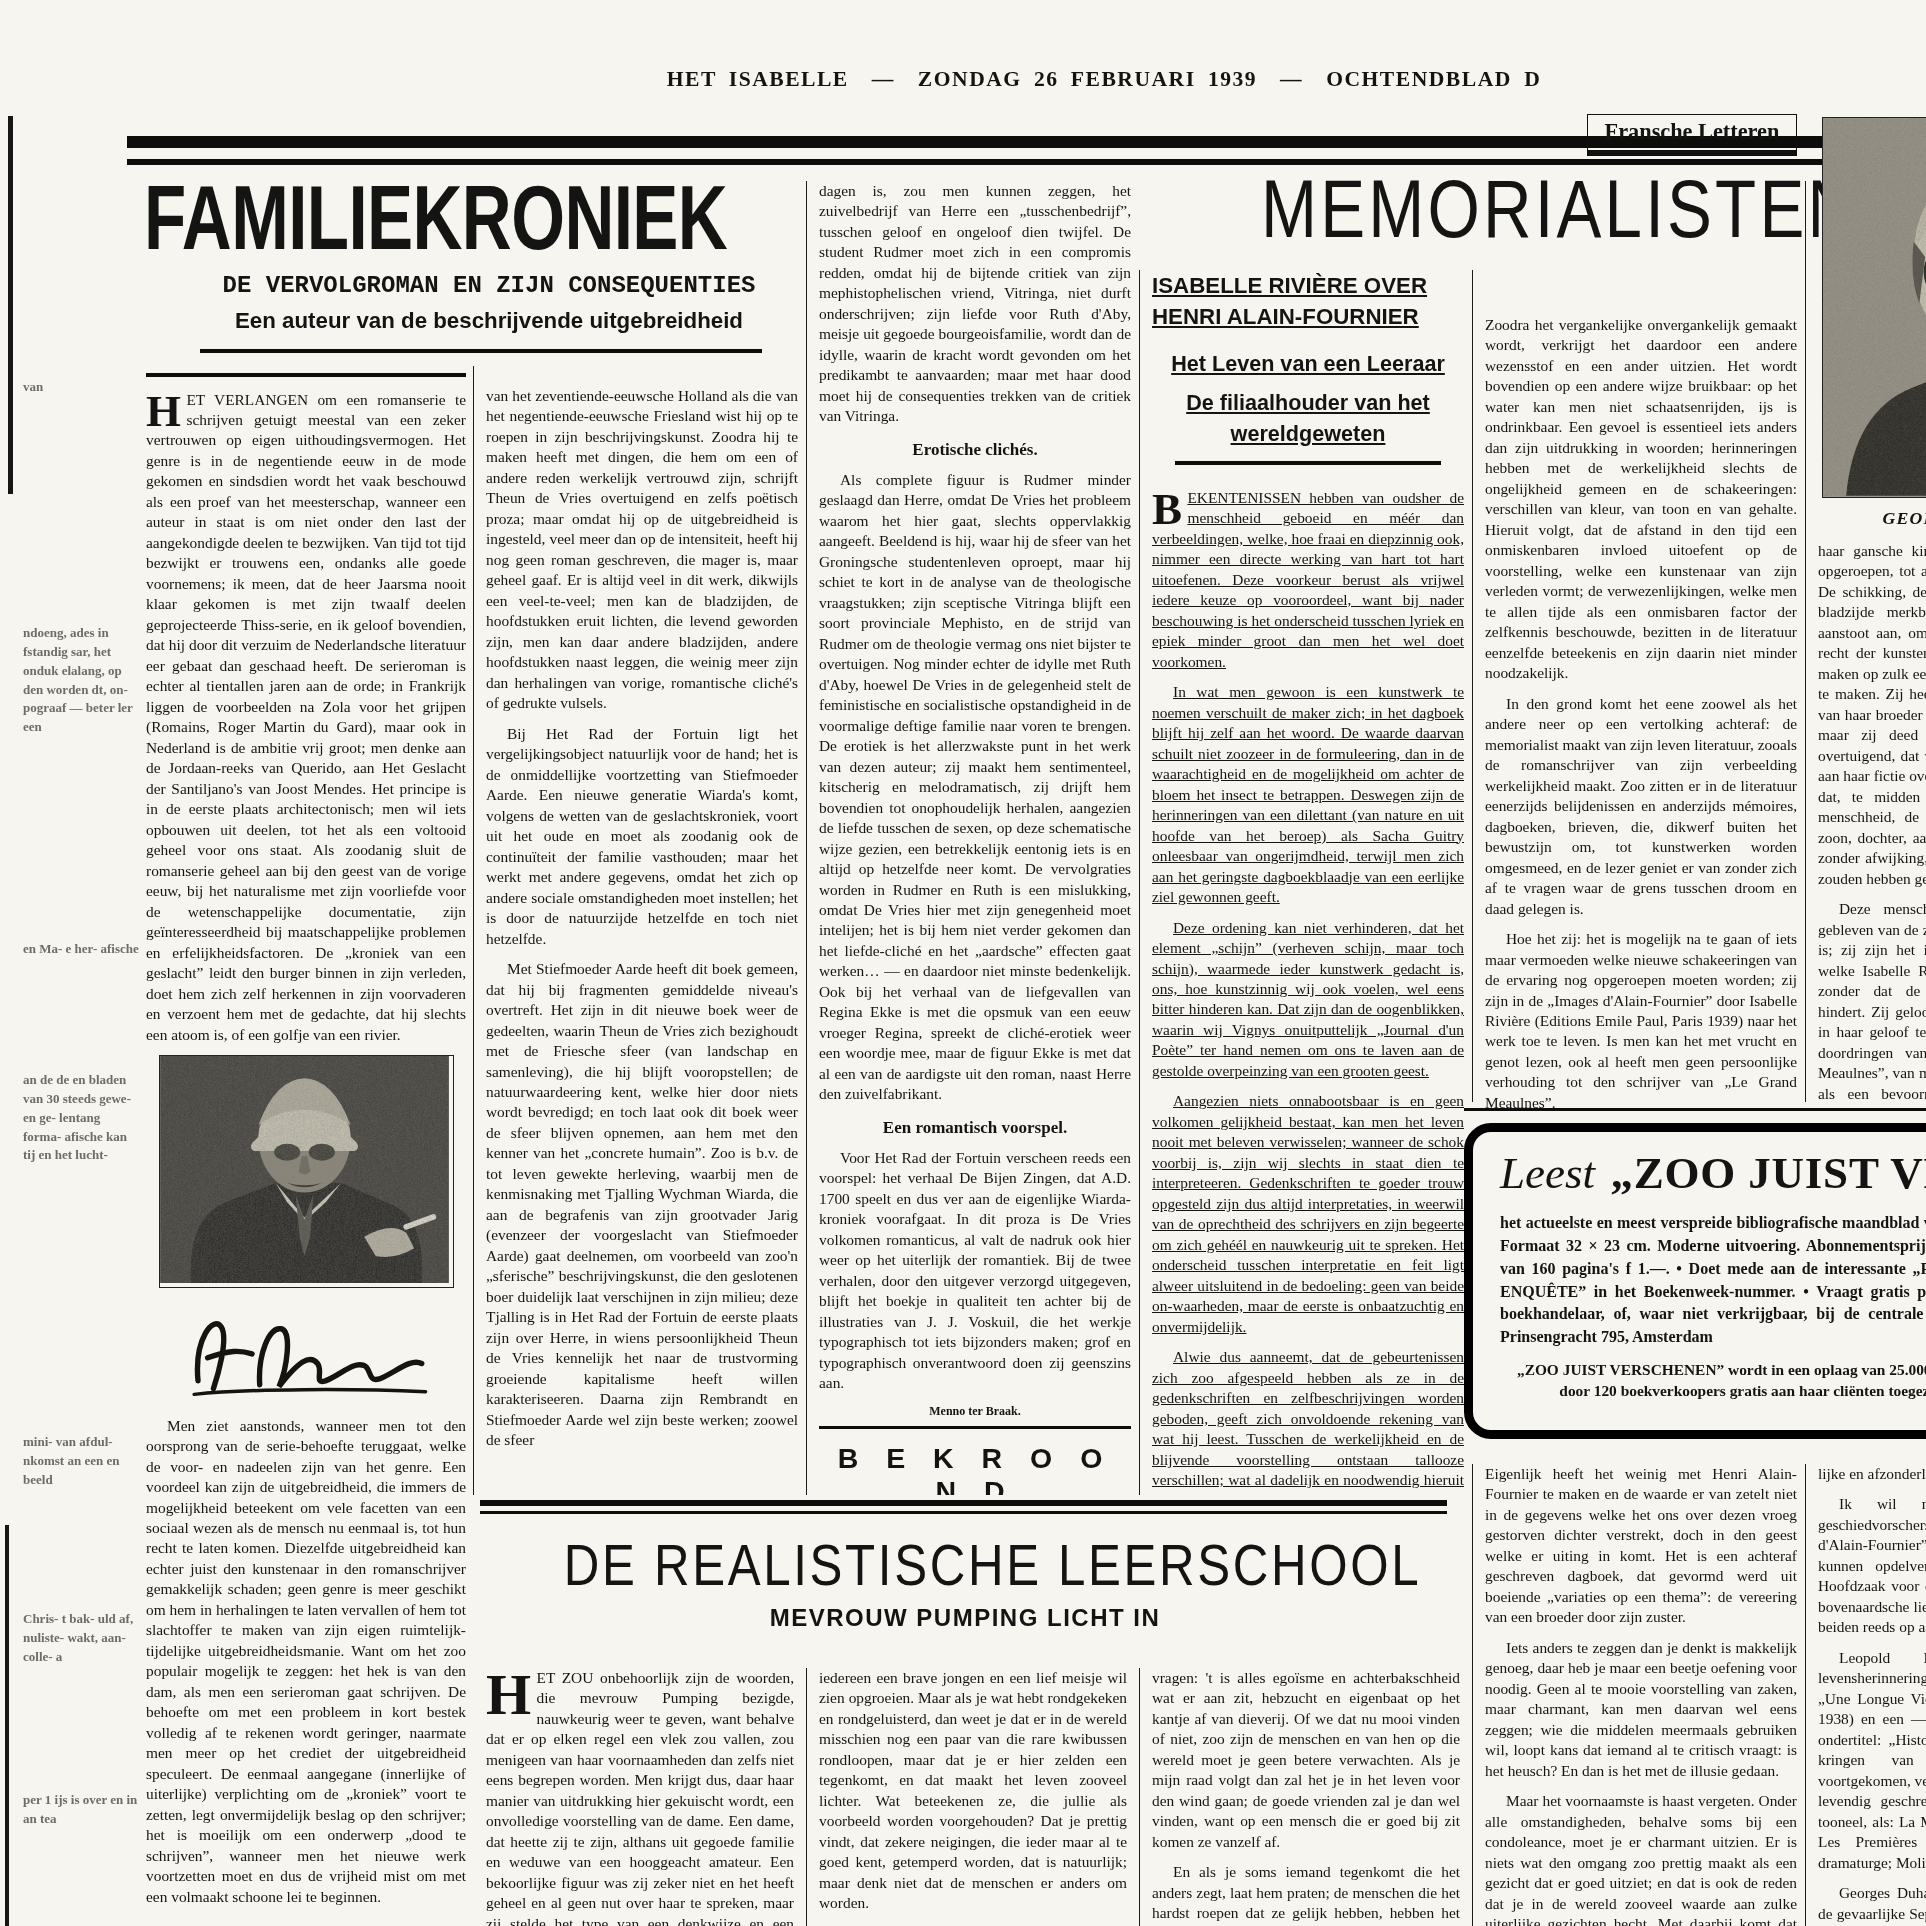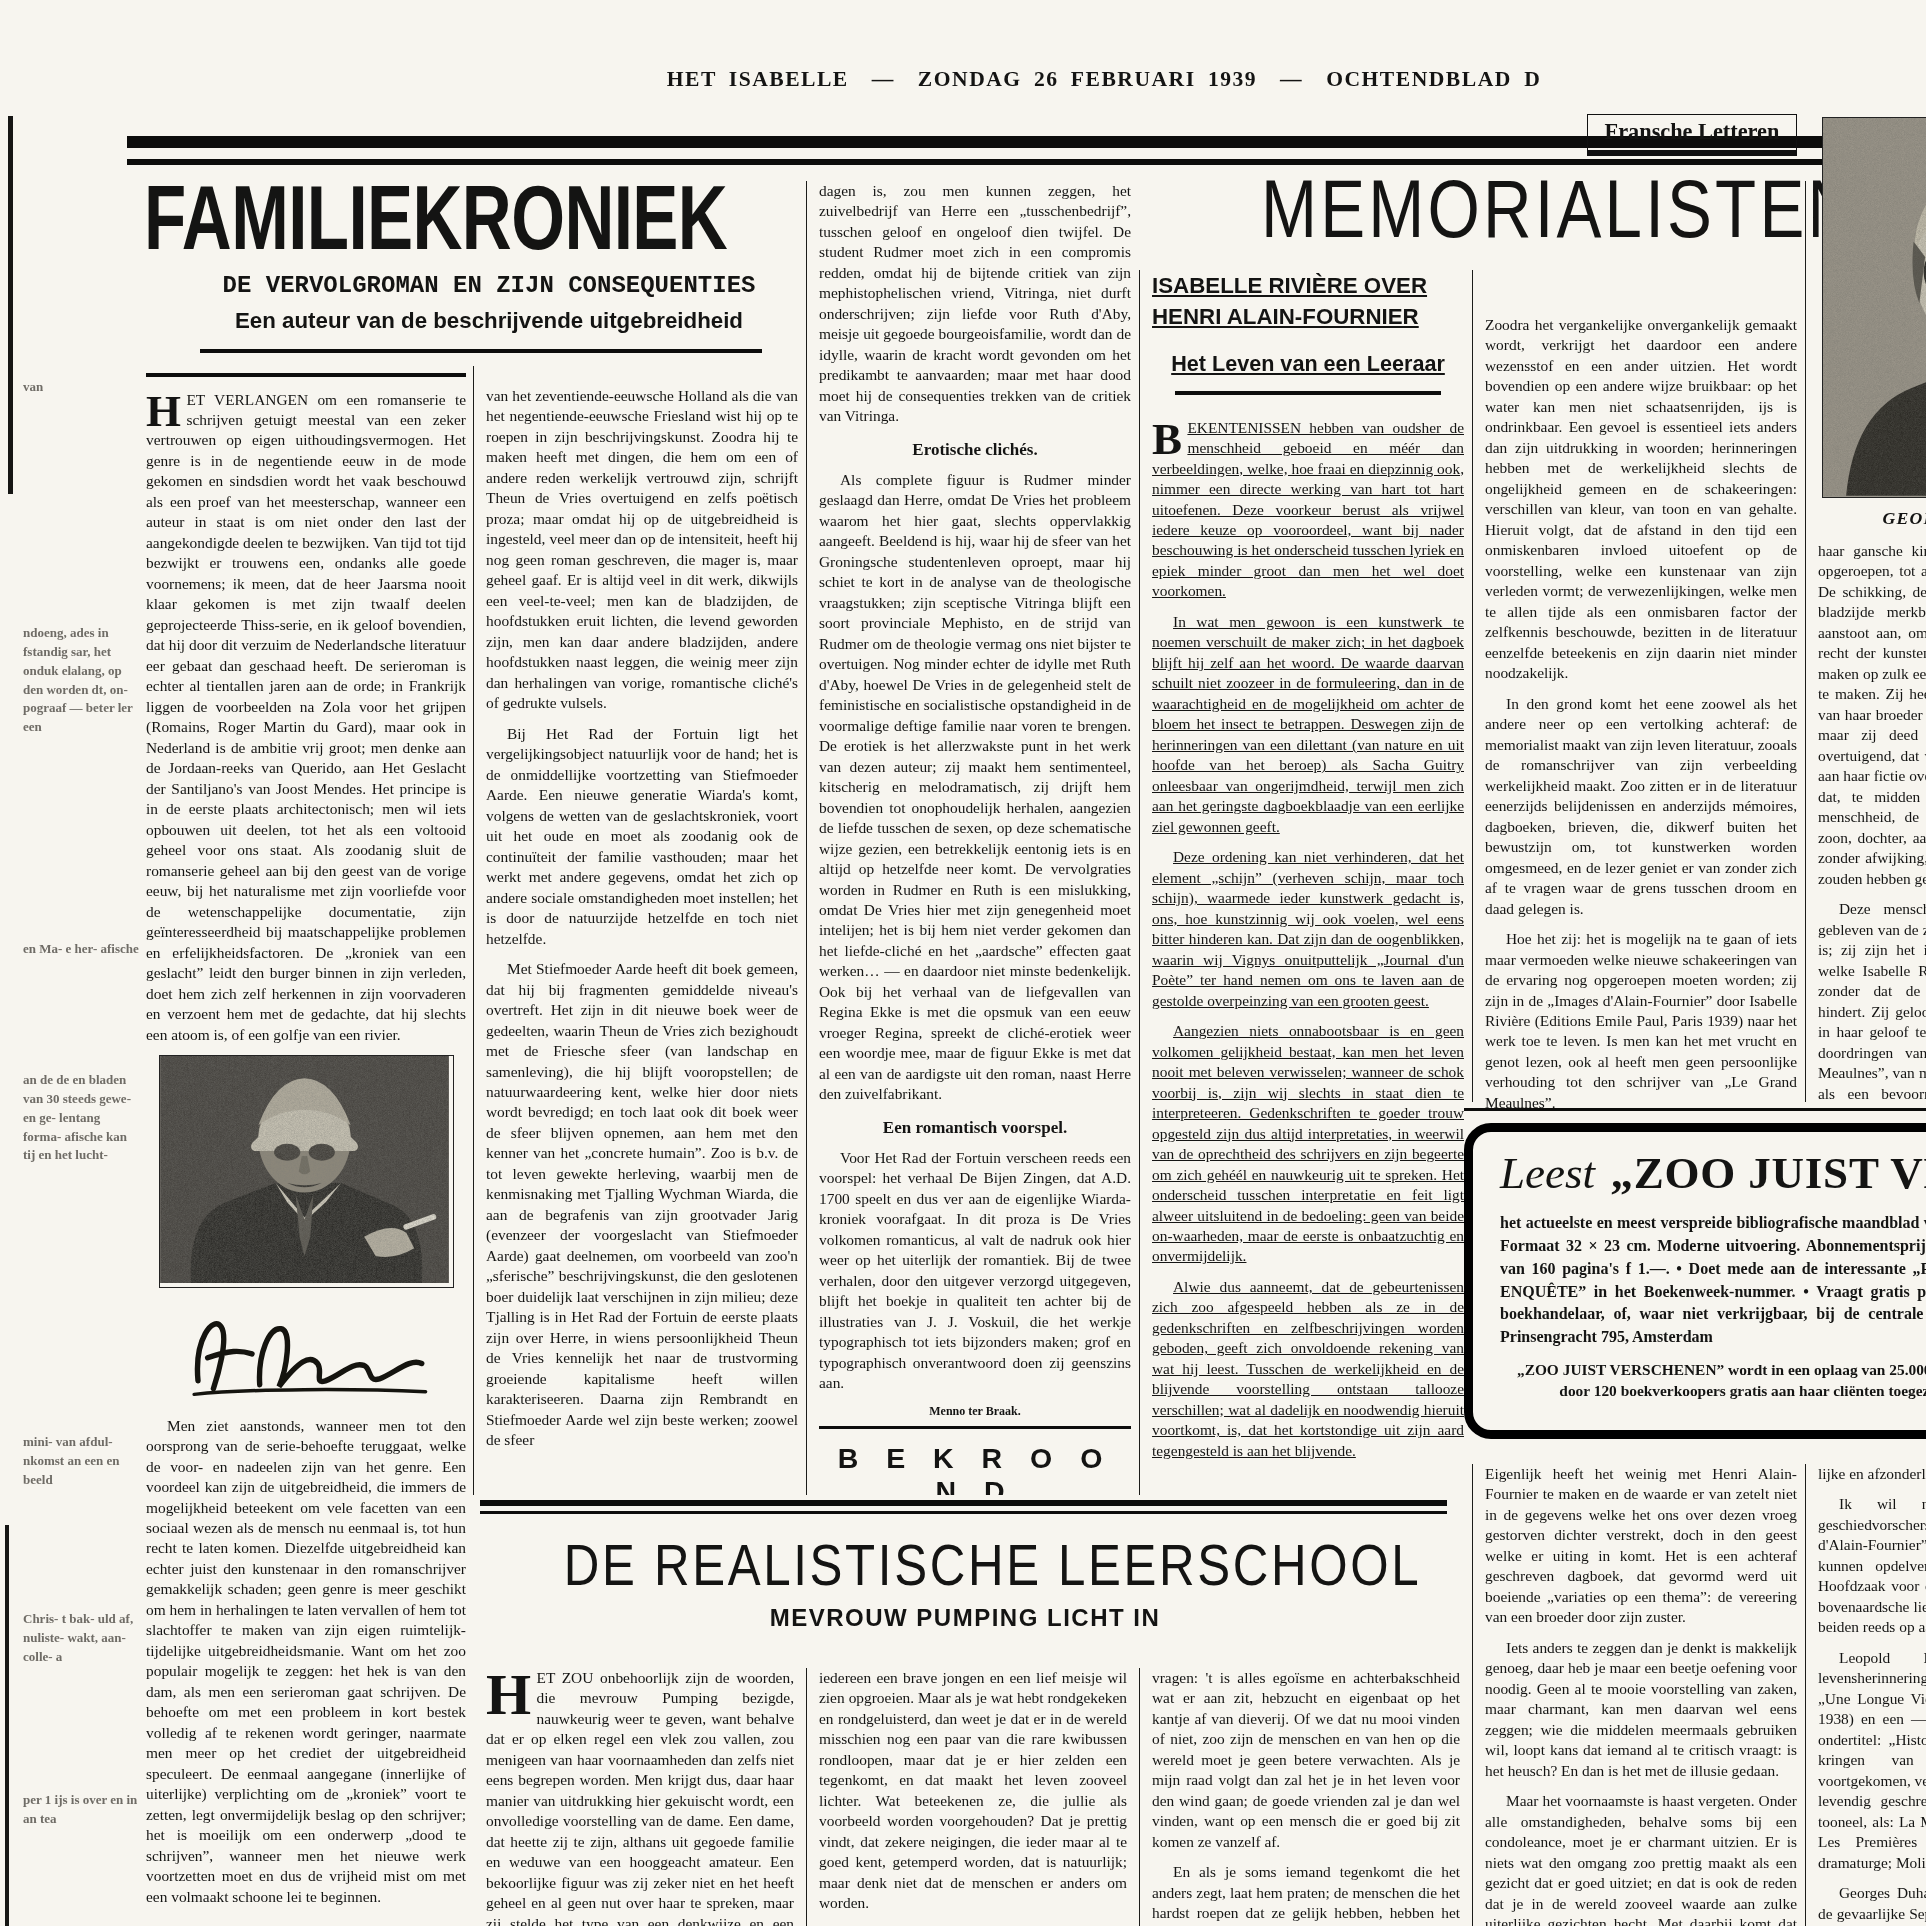--- a/index.html
+++ b/index.html
@@ -162,20 +162,21 @@
   </div>
 </div>
 
 <div class="abs fr-label">Fransche Letteren</div>
 <div class="abs mem-title">MEMORIALISTEN</div>
 
 <div class="vrule" style="left:1139px;top:270px;height:1225px;"></div>
 <div class="col" style="left:1152px;top:270px;width:312px;height:1225px;text-decoration:underline;">
   <div class="mem-sub">ISABELLE RIVIÈRE OVER HENRI ALAIN-FOURNIER</div>
   <div class="deck">Het Leven van een Leeraar</div>
+  <div class="deck">De filiaalhouder van het wereldgeweten</div>
   <hr class="deckrule">
   <p class="noindent"><span class="dropcap">B</span><span>EKENTENISSEN hebben van oudsher de menschheid geboeid en méér dan verbeeldingen, welke, hoe fraai en diepzinnig ook, nimmer een directe werking van hart tot hart uitoefenen. Deze voorkeur berust als vrijwel iedere keuze op vooroordeel, want bij nader beschouwing is het onderscheid tusschen lyriek en epiek minder groot dan men het wel doet voorkomen.</span></p>
   <div>
       <p>In wat men gewoon is een kunstwerk te noemen verschuilt de maker zich; in het dagboek blijft hij zelf aan het woord. De waarde daarvan schuilt niet zoozeer in de formuleering, dan in de waarachtigheid en de mogelijkheid om achter de bloem het insect te betrappen. Deswegen zijn de herinneringen van een dilettant (van nature en uit hoofde van het beroep) als Sacha Guitry onleesbaar van ongerijmdheid, terwijl men zich aan het geringste dagboekblaadje van een eerlijke ziel gewonnen geeft.</p>
       <p>Deze ordening kan niet verhinderen, dat het element „schijn” (verheven schijn, maar toch schijn), waarmede ieder kunstwerk gedacht is, ons, hoe kunstzinnig wij ook voelen, wel eens bitter hinderen kan. Dat zijn dan de oogenblikken, waarin wij Vignys onuitputtelijk „Journal d'un Poète” ter hand nemen om ons te laven aan de gestolde overpeinzing van een grooten geest.</p>
       <p>Aangezien niets onnabootsbaar is en geen volkomen gelijkheid bestaat, kan men het leven nooit met beleven verwisselen; wanneer de schok voorbij is, zijn wij slechts in staat dien te interpreteeren. Gedenkschriften te goeder trouw opgesteld zijn dus altijd interpretaties, in weerwil van de oprechtheid des schrijvers en zijn begeerte om zich gehéél en nauwkeurig uit te spreken. Het onderscheid tusschen interpretatie en feit ligt alweer uitsluitend in de bedoeling: geen van beide on-waarheden, maar de eerste is onbaatzuchtig en onvermijdelijk.</p>
       <p>Alwie dus aanneemt, dat de gebeurtenissen zich zoo afgespeeld hebben als ze in de gedenkschriften en zelfbeschrijvingen worden geboden, geeft zich onvoldoende rekening van wat hij leest. Tusschen de werkelijkheid en de blijvende voorstelling ontstaan tallooze verschillen; wat al dadelijk en noodwendig hieruit voortkomt, is, dat het kortstondige uit zijn aard tegengesteld is aan het blijvende.</p>
     </div>
 </div>
 

